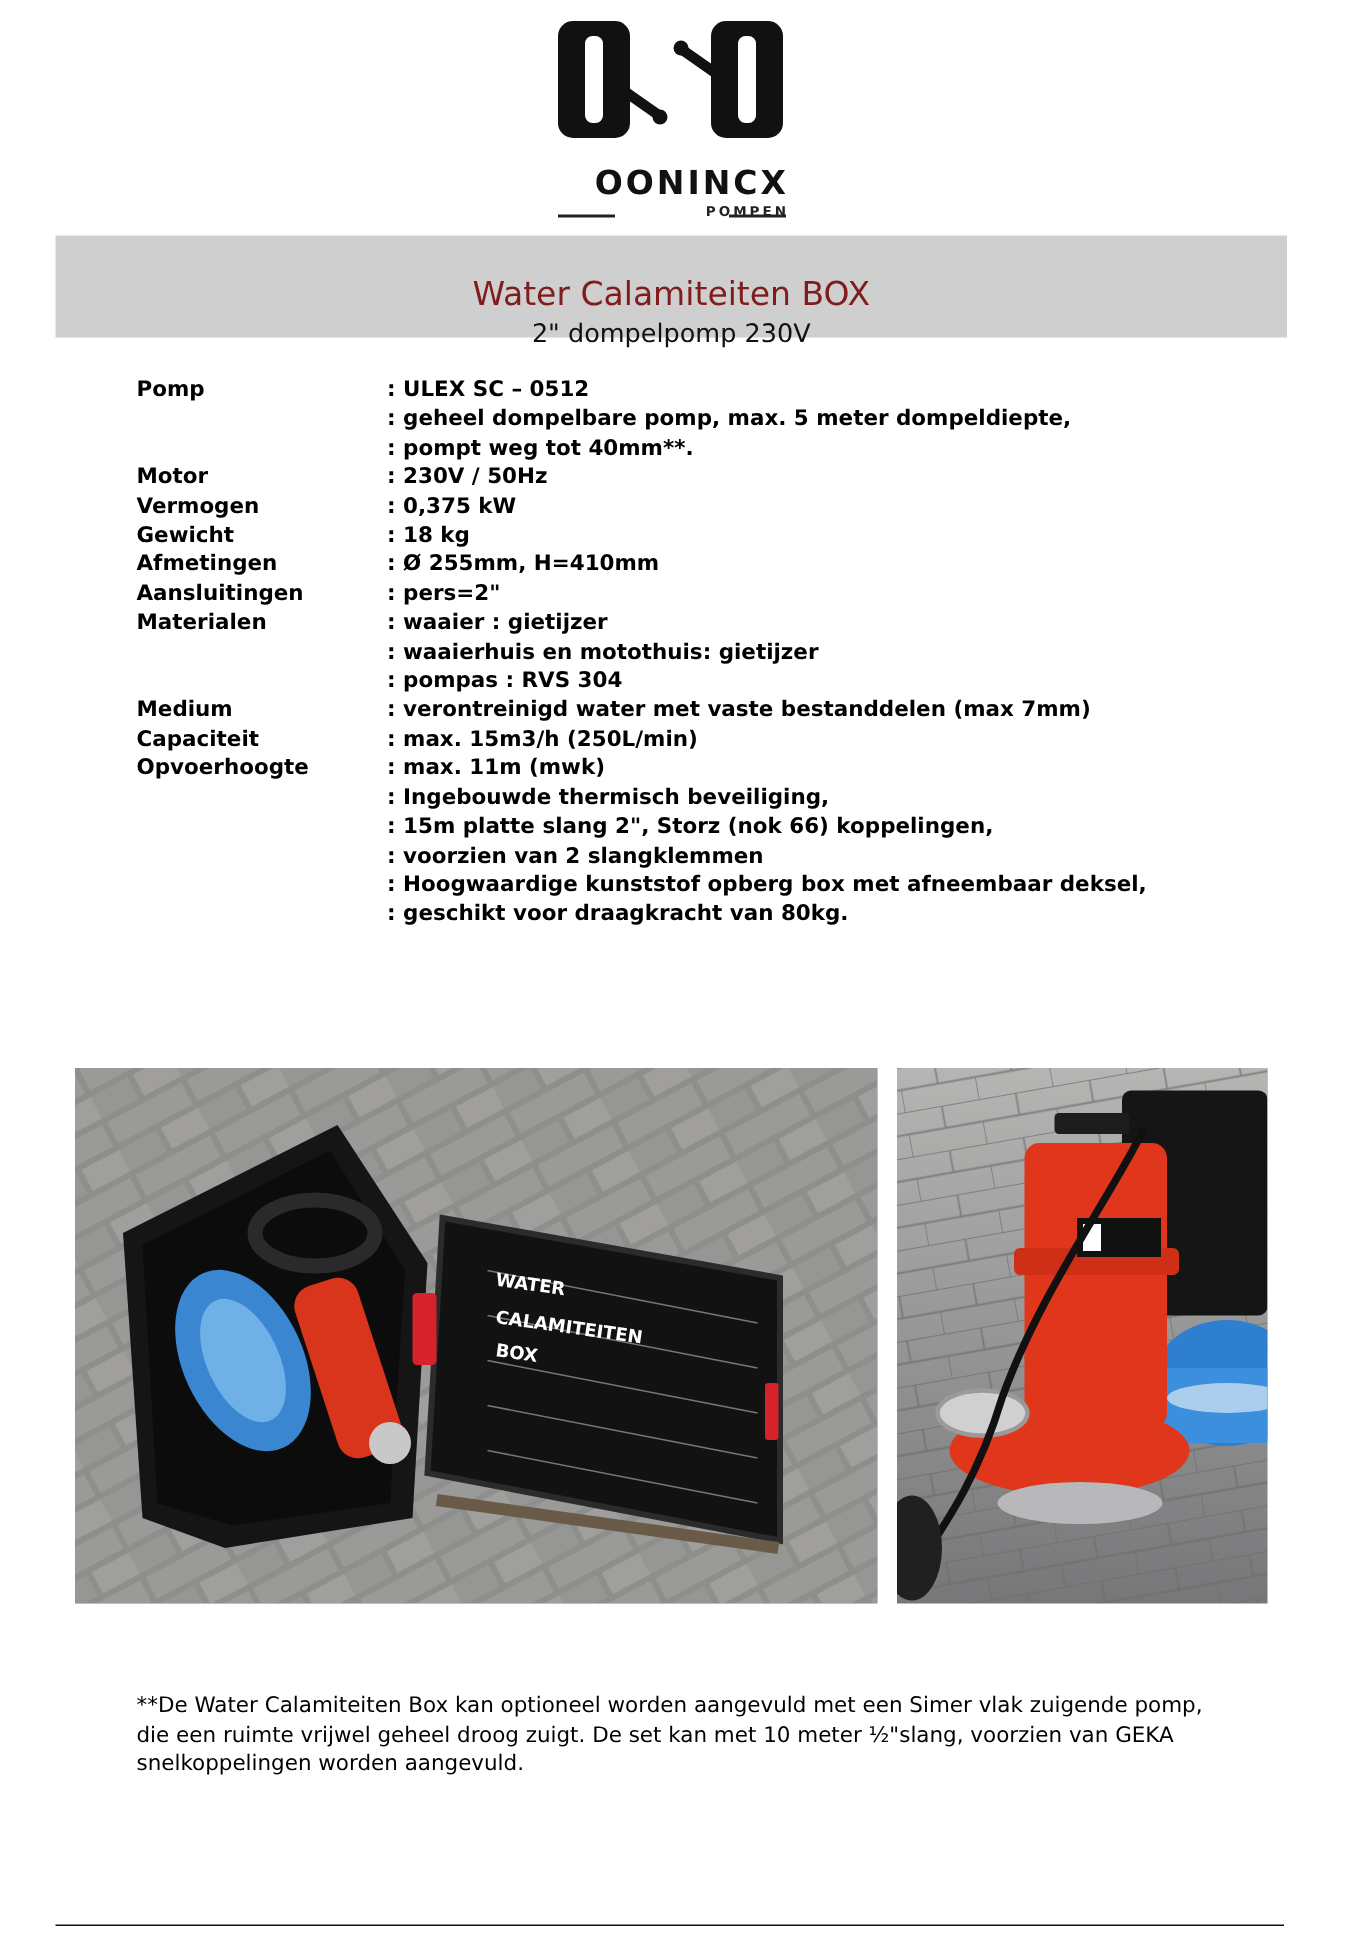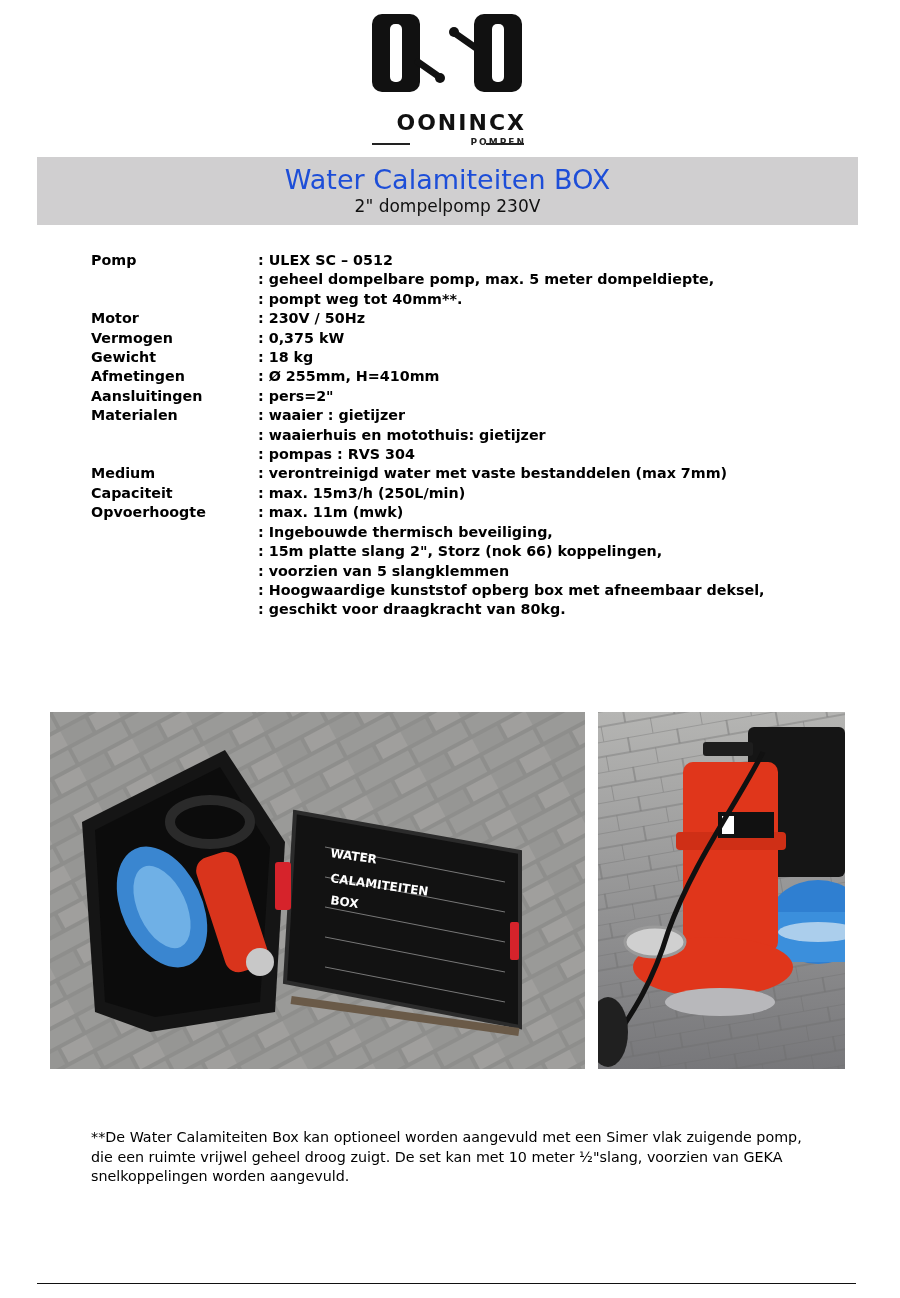--- a/index.html
+++ b/index.html
@@ -13,21 +13,21 @@
                letter-spacing: 2px; color: #111; line-height: 22px; }
   .logo-sub { position: absolute; left: 0; top: 126px; width: 156px; height: 12px; }
   .logo-sub .line { position: absolute; top: 5px; height: 2px; width: 38px; background: #222; }
   .logo-sub .line.l { left: 2px; }
   .logo-sub .line.r { right: 2px; }
   .logo-sub .txt { position: absolute; left: 0; width: 156px; top: -1px; text-align: right;
                    font-size: 9px; font-weight: bold; letter-spacing: 2px; color: #222; }
 
   .title-band { position: absolute; left: 37px; top: 157px; width: 821px; height: 68px;
                 background: #d0cfd0; text-align: center; }
-  .title-main { margin-top: 7px; font-size: 27px; font-weight: normal; color: #1d4ed8; line-height: 32px; }
+  .title-main { margin-top: 24px; font-size: 22px; font-weight: normal; color: #7f1d1d; line-height: 32px; }
   .title-sub { font-size: 17px; color: #111; line-height: 20px; margin-top: 0px; }
 
   .specs { position: absolute; left: 91px; top: 251px; width: 720px; }
   .spec-row { display: flex; font-size: 14.3px; line-height: 19.4px; color: #000000; font-weight: bold; }
   .spec-label { width: 167px; flex: none; }
   .spec-value { white-space: nowrap; }
 
   .photo { position: absolute; overflow: hidden; }
   .photo-left { left: 50px; top: 712px; width: 535px; height: 357px; background: #8a8a88; }
   .photo-right { left: 598px; top: 712px; width: 247px; height: 357px; background: #8c8c8a; }
@@ -128,21 +128,21 @@
   <div class="spec-row">
       <span class="spec-label"></span>
       <span class="spec-value">: Ingebouwde thermisch beveiliging,</span>
     </div>
   <div class="spec-row">
       <span class="spec-label"></span>
       <span class="spec-value">: 15m platte slang 2", Storz (nok 66) koppelingen,</span>
     </div>
   <div class="spec-row">
       <span class="spec-label"></span>
-      <span class="spec-value">: voorzien van 5 slangklemmen</span>
+      <span class="spec-value">: voorzien van 2 slangklemmen</span>
     </div>
   <div class="spec-row">
       <span class="spec-label"></span>
       <span class="spec-value">: Hoogwaardige kunststof opberg box met afneembaar deksel,</span>
     </div>
   <div class="spec-row">
       <span class="spec-label"></span>
       <span class="spec-value">: geschikt voor draagkracht van 80kg.</span>
     </div>
 </div>

